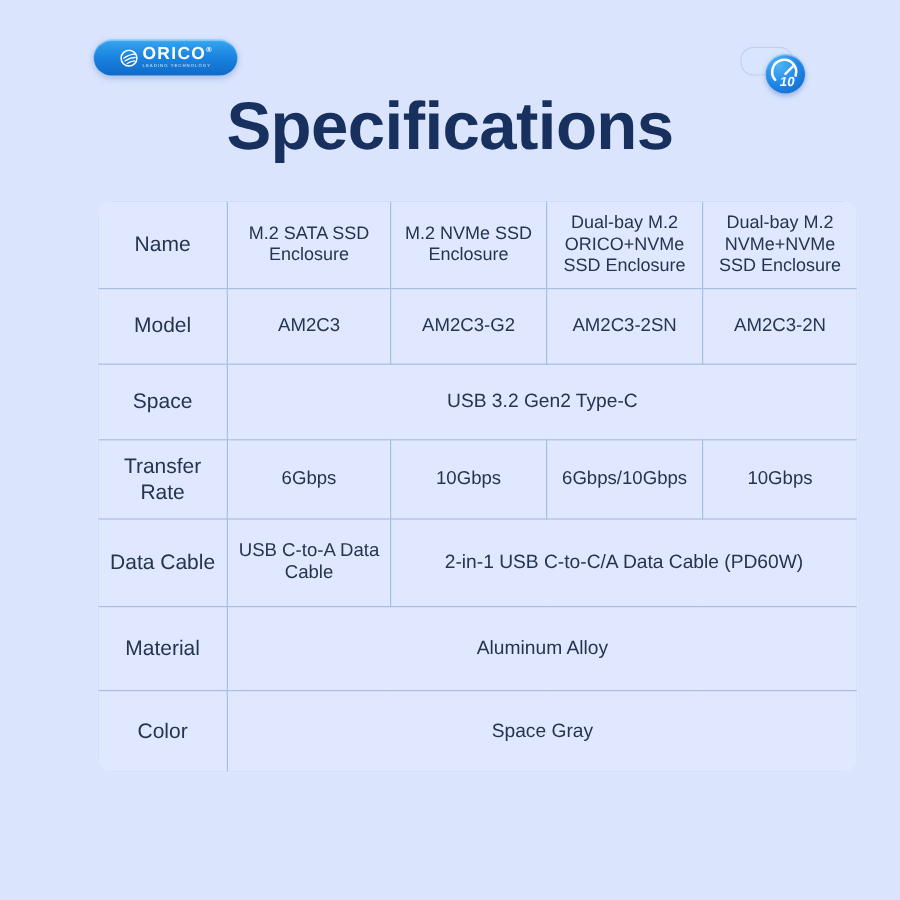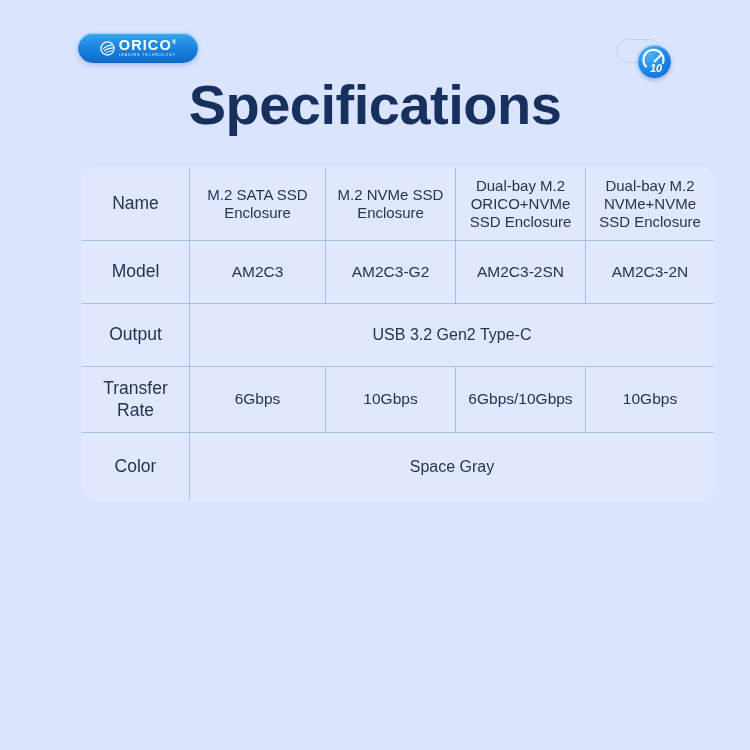--- a/index.html
+++ b/index.html
@@ -213,29 +213,38 @@
         <td class="cell-head col-e">Dual-bay M.2 NVMe+NVMe SSD Enclosure</td>
       </tr>
       <tr class="r-model">
         <td class="row-label">Model</td>
         <td class="cell-val">AM2C3</td>
         <td class="cell-val">AM2C3-G2</td>
         <td class="cell-val">AM2C3-2SN</td>
         <td class="cell-val">AM2C3-2N</td>
       </tr>
       <tr class="r-output">
-        <td class="row-label">Output</td>
+        <td class="row-label">Space</td>
         <td class="cell-wide" colspan="4">USB 3.2 Gen2 Type-C</td>
       </tr>
       <tr class="r-rate">
         <td class="row-label">Transfer Rate</td>
         <td class="cell-val">6Gbps</td>
         <td class="cell-val">10Gbps</td>
         <td class="cell-val">6Gbps/10Gbps</td>
         <td class="cell-val">10Gbps</td>
       </tr>
+      <tr class="r-cable">
+        <td class="row-label">Data Cable</td>
+        <td class="cell-val">USB C-to-A Data Cable</td>
+        <td class="cell-wide" colspan="3">2-in-1 USB C-to-C/A Data Cable (PD60W)</td>
+      </tr>
+      <tr class="r-material">
+        <td class="row-label">Material</td>
+        <td class="cell-wide" colspan="4">Aluminum Alloy</td>
+      </tr>
       <tr class="r-color">
         <td class="row-label">Color</td>
         <td class="cell-wide" colspan="4">Space Gray</td>
       </tr>
     </tbody>
   </table>
 </div>
 
 </body></html>

